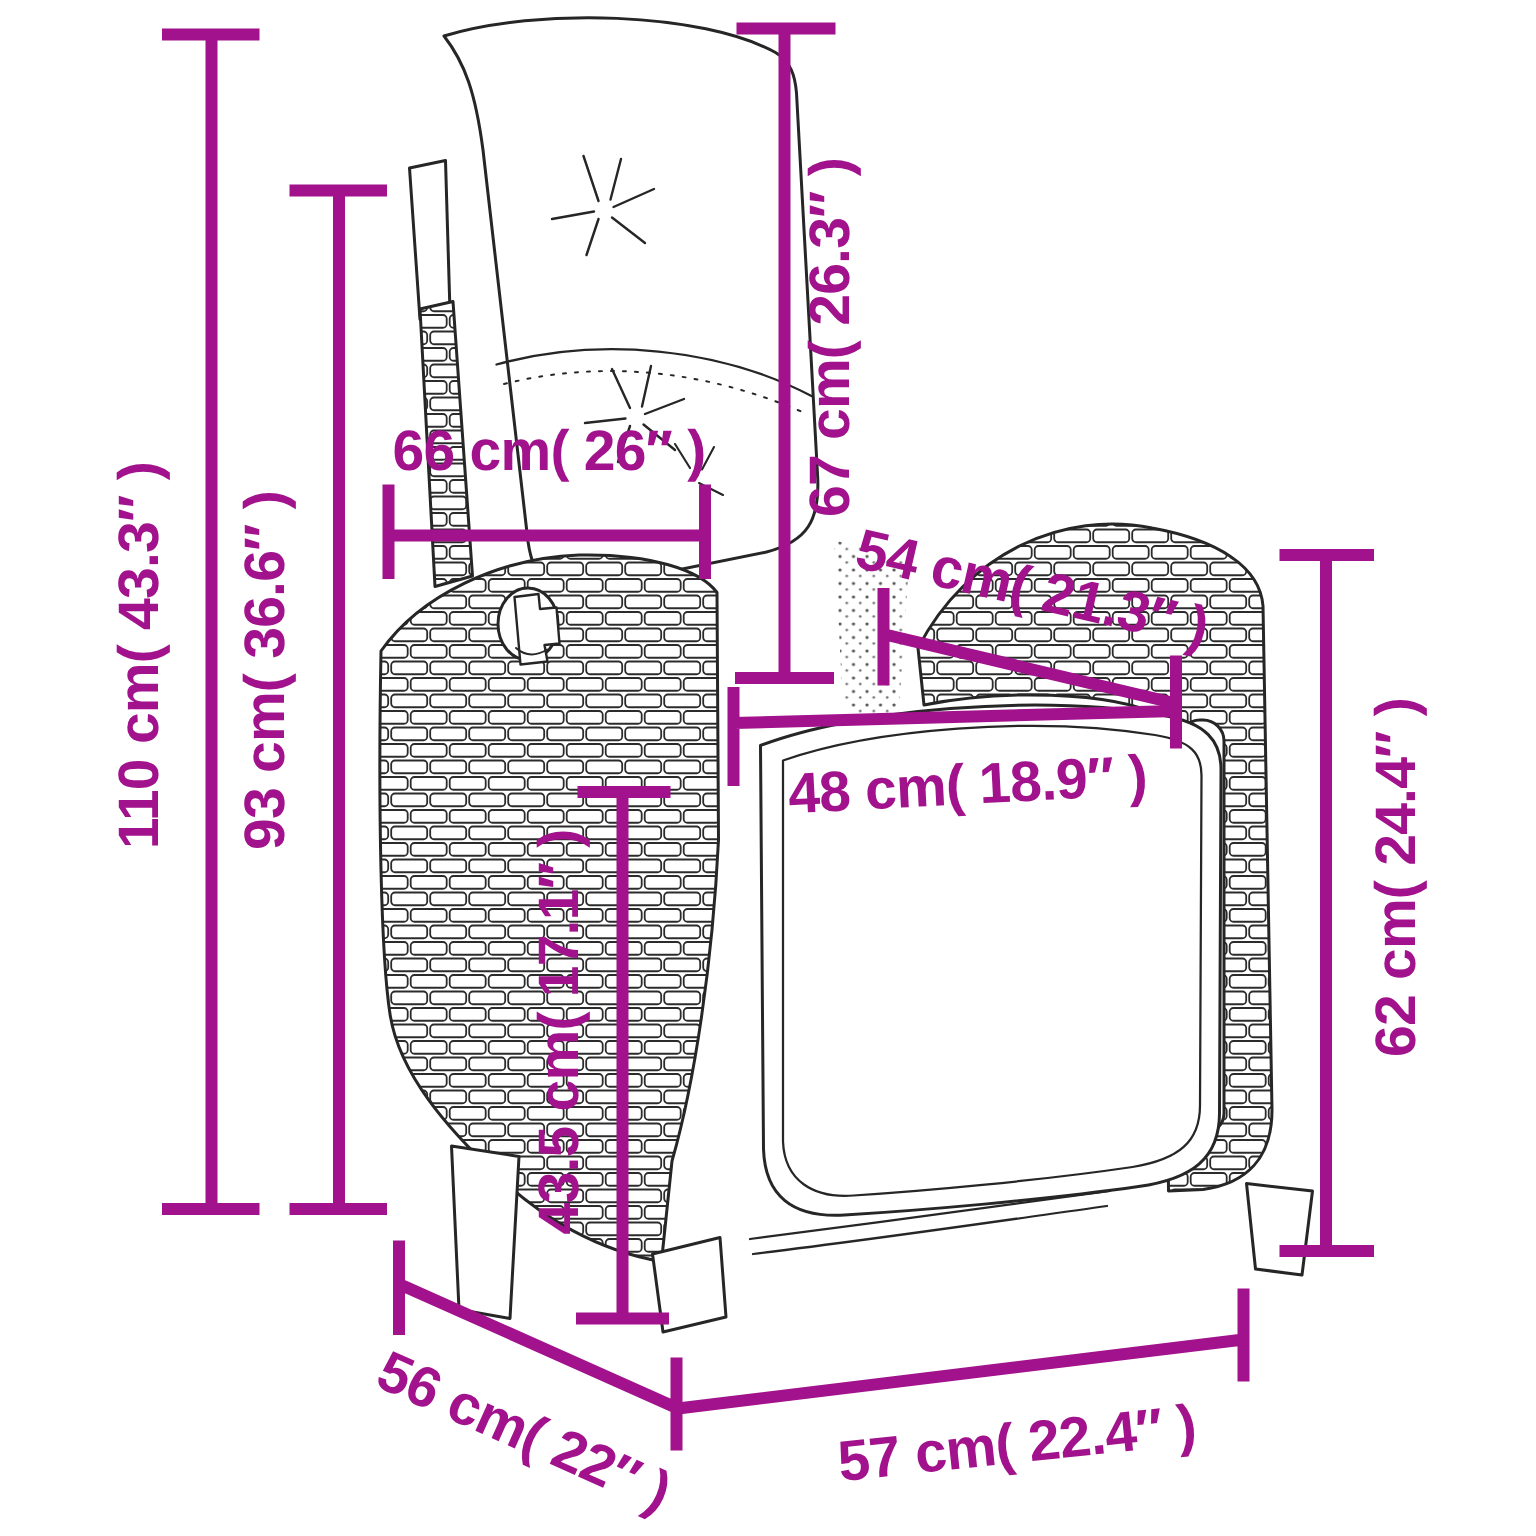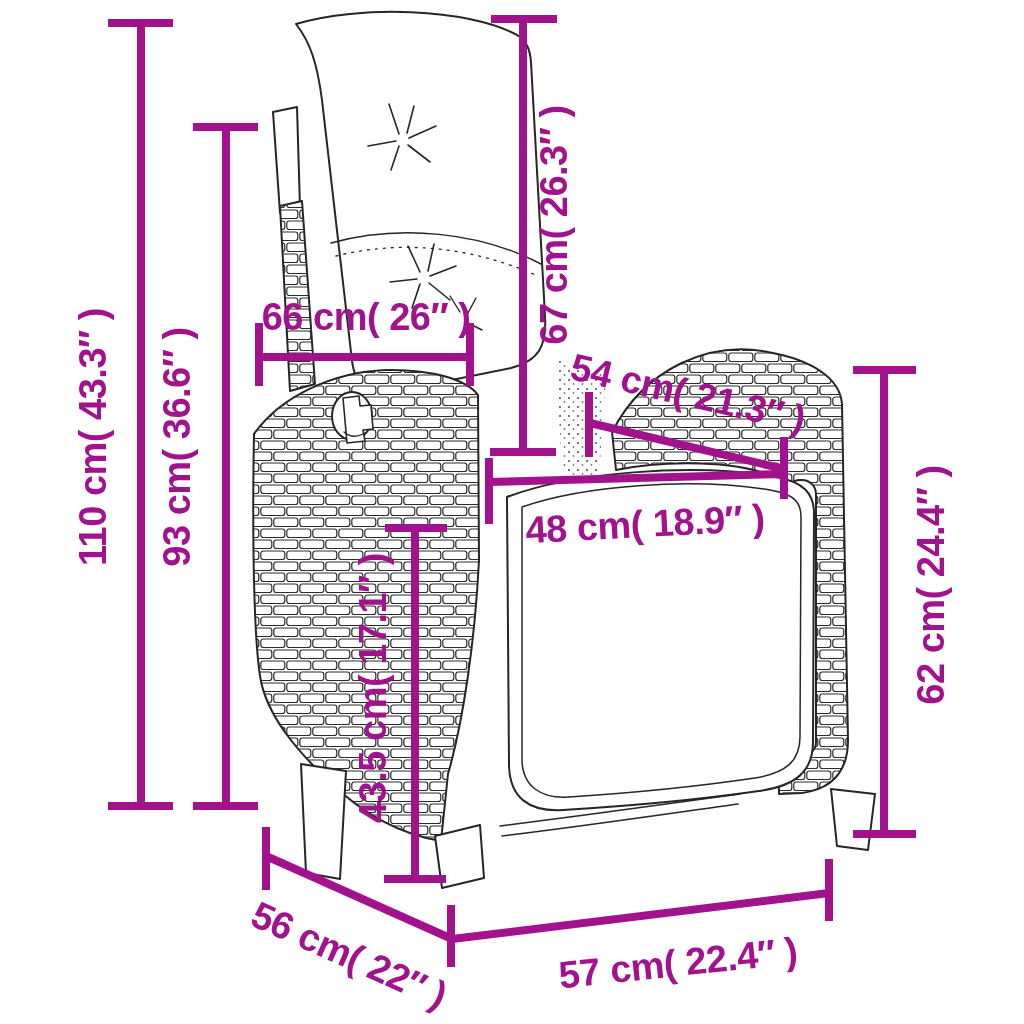--- a/index.html
+++ b/index.html
@@ -98,21 +98,21 @@
       <path d="M489,458 V524 M489,482 L784,474 M784,437 V499"></path>
       <path d="M385,528 H447 M415,528 V879 M384,879 H446"></path>
       <path d="M853,370 H916 M884,370 V834 M853,834 H916"></path>
       <path d="M266,827 V890 M266,856 L452,939 M451,905 V967"></path>
       <path d="M452,939 L829,893 M829,859 V921"></path>
     </g>
   </svg>
 
   <div class="dim-label" style="left:93px;  top:437px; --r:-90deg">110 cm( 43.3″ )</div>
   <div class="dim-label" style="left:177px; top:447px; --r:-90deg">93 cm( 36.6″ )</div>
-  <div class="dim-label" style="left:366px; top:317px; --r:0deg">66 cm( 26″ )</div>
+  <div class="dim-label" style="left:366px; top:301px; --r:0deg">66 cm( 26″ )</div>
   <div class="dim-label" style="left:554px; top:225px; --r:-90deg">67 cm( 26.3″ )</div>
   <div class="dim-label" style="left:688px; top:393px; --r:13deg">54 cm( 21.3″ )</div>
   <div class="dim-label" style="left:645px; top:524px; --r:-3deg">48 cm( 18.9″ )</div>
   <div class="dim-label" style="left:373px; top:688px; --r:-90deg">43.5 cm( 17.1″ )</div>
   <div class="dim-label" style="left:931px; top:585px; --r:-90deg">62 cm( 24.4″ )</div>
   <div class="dim-label" style="left:349px; top:955px; --r:24deg">56 cm( 22″ )</div>
   <div class="dim-label" style="left:678px; top:963px; --r:-6deg">57 cm( 22.4″ )</div>
 
 </div>
 

